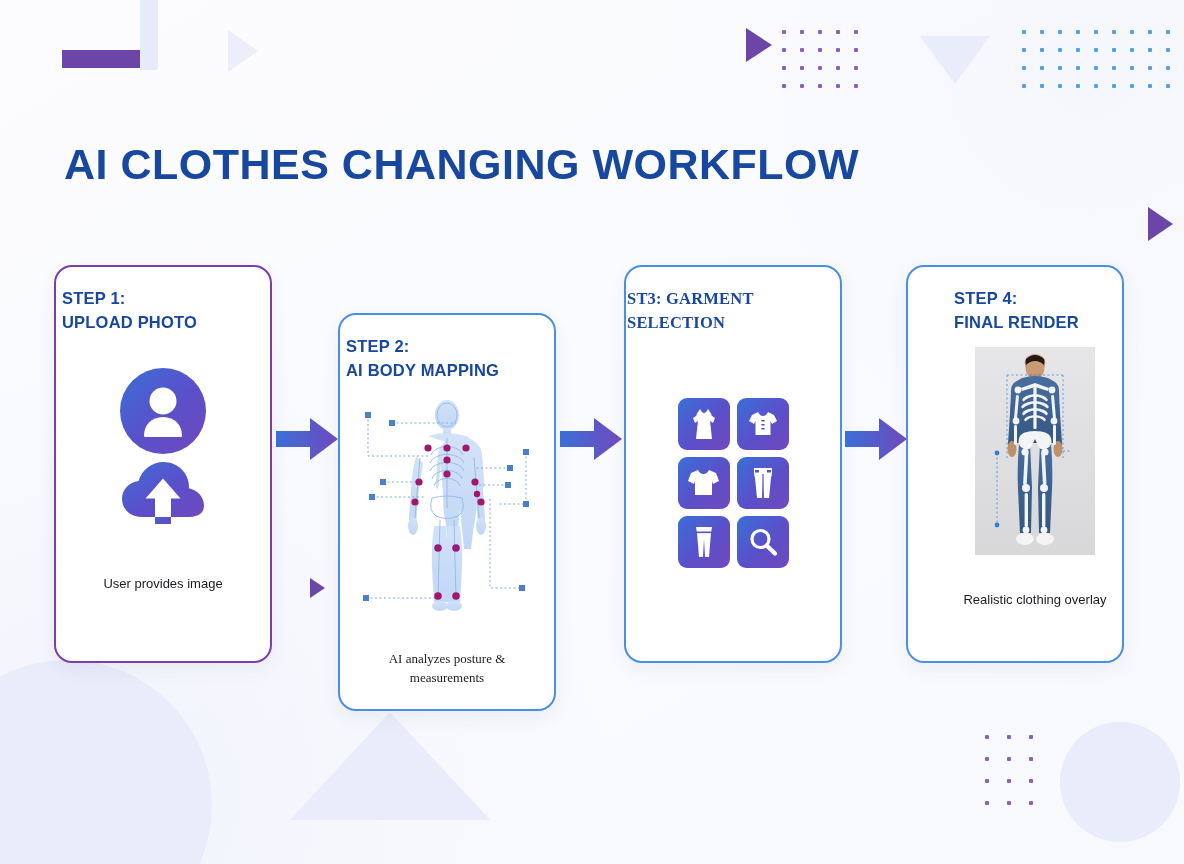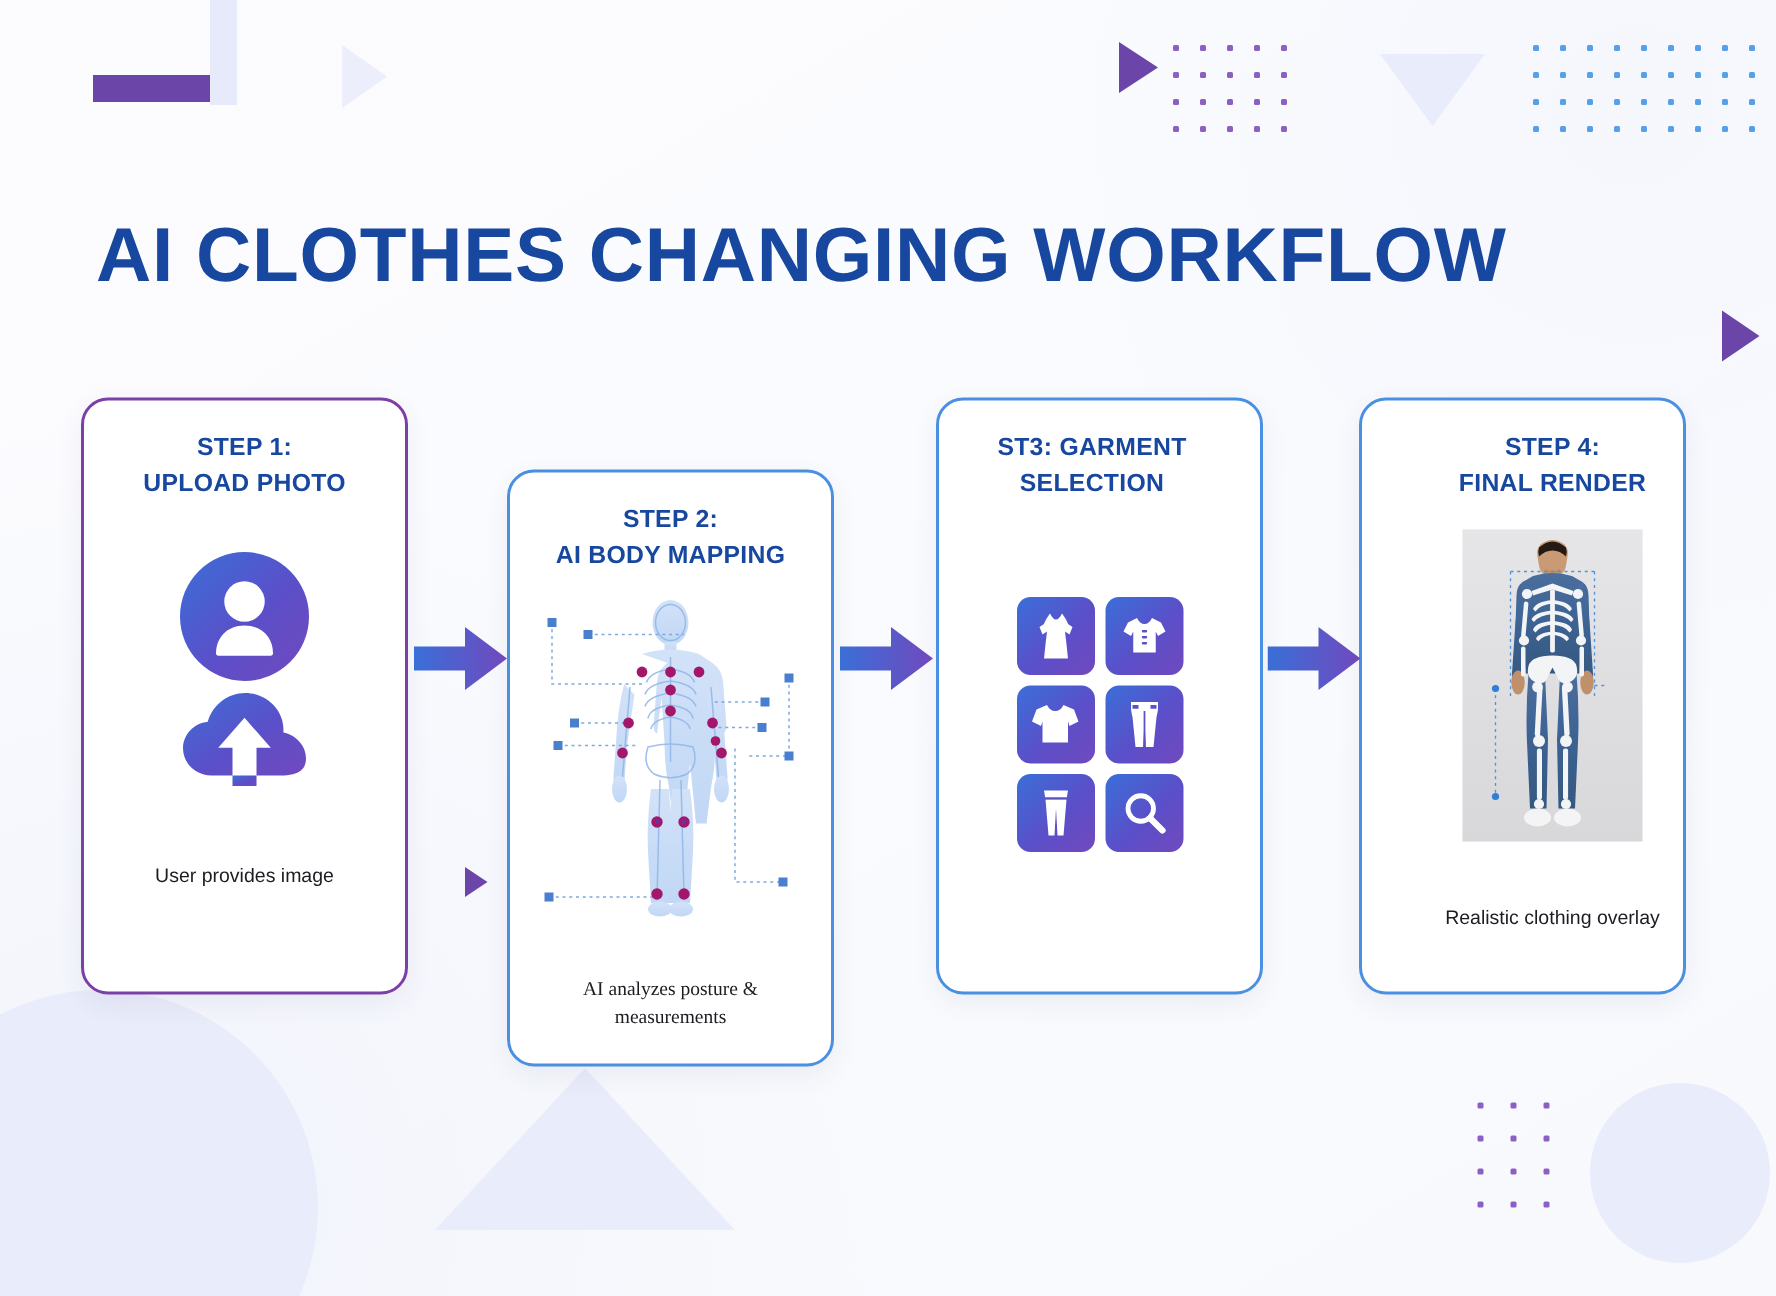--- a/index.html
+++ b/index.html
@@ -93,21 +93,21 @@
   .dots-blue i { background: #56a0e8; }
 
   .dg-tr-purple { left: 782px; top: 30px; grid-template-columns: repeat(5, 18px); grid-auto-rows: 18px; }
   .dg-tr-blue   { left: 1022px; top: 30px; grid-template-columns: repeat(9, 18px); grid-auto-rows: 18px; }
   .dg-br-1      { left: 985px; top: 735px; grid-template-columns: repeat(3, 22px); grid-auto-rows: 22px; }
 
   
   .page-title {
     position: absolute;
     left: 64px; top: 140px;
-    font-size: 51px;
+    font-size: 43px;
     font-weight: 700;
     letter-spacing: 0.5px;
     color: #17479e;
     white-space: nowrap;
     text-align: right;
   }
 
   
   .cards {
     position: absolute;
@@ -128,28 +128,28 @@
   .card-1 { left: 54px;  width: 218px; height: 398px; border: 2px solid #7b3fa8; }
   .card-2 { left: 338px; width: 218px; height: 398px; border: 2px solid #4a90e2; margin-top: 48px; }
   .card-3 { left: 624px; width: 218px; height: 398px; border: 2px solid #4a90e2; }
   .card-4 { left: 906px; width: 218px; height: 398px; border: 2px solid #4a90e2; padding-left: 40px; }
 
   .card-title {
     margin-top: 20px;
     font-size: 16.5px;
     font-weight: 700;
     color: #17479e;
-    text-align: center;
+    text-align: left;
     line-height: 1.45;
     letter-spacing: 0.2px;
     width: 100%;
     padding: 0 6px;
     box-sizing: border-box;
   }
-  .card-3 .card-title { transform: translateX(-5px); }
+  .card-3 .card-title { transform: translateX(-5px); font-family: Liberation Serif, serif; }
 
   .card-visual {
     flex: 1;
     width: 100%;
     display: flex;
     align-items: center;
     justify-content: center;
     position: relative;
   }
   .card-caption {
@@ -157,21 +157,21 @@
     color: #1c1c22;
     text-align: center;
     line-height: 1.42;
     padding: 0 14px 0;
     box-sizing: border-box;
     width: 100%;
   }
   .card-1 .card-caption { margin-bottom: 68px; }
   .card-2 .card-caption { margin-bottom: 22px; font-family: Liberation Serif, serif; }
   .card-3 .card-caption { margin-bottom: 38px; }
-  .card-4 .card-caption { margin-bottom: 40px; }
+  .card-4 .card-caption { margin-bottom: 52px; }
 
   
   .arrow {
     position: absolute;
     top: 418px;
     width: 62px; height: 42px;
   }
 
   
   .icon-stack { display:flex; flex-direction:column; align-items:center; margin-top:-18px; }

